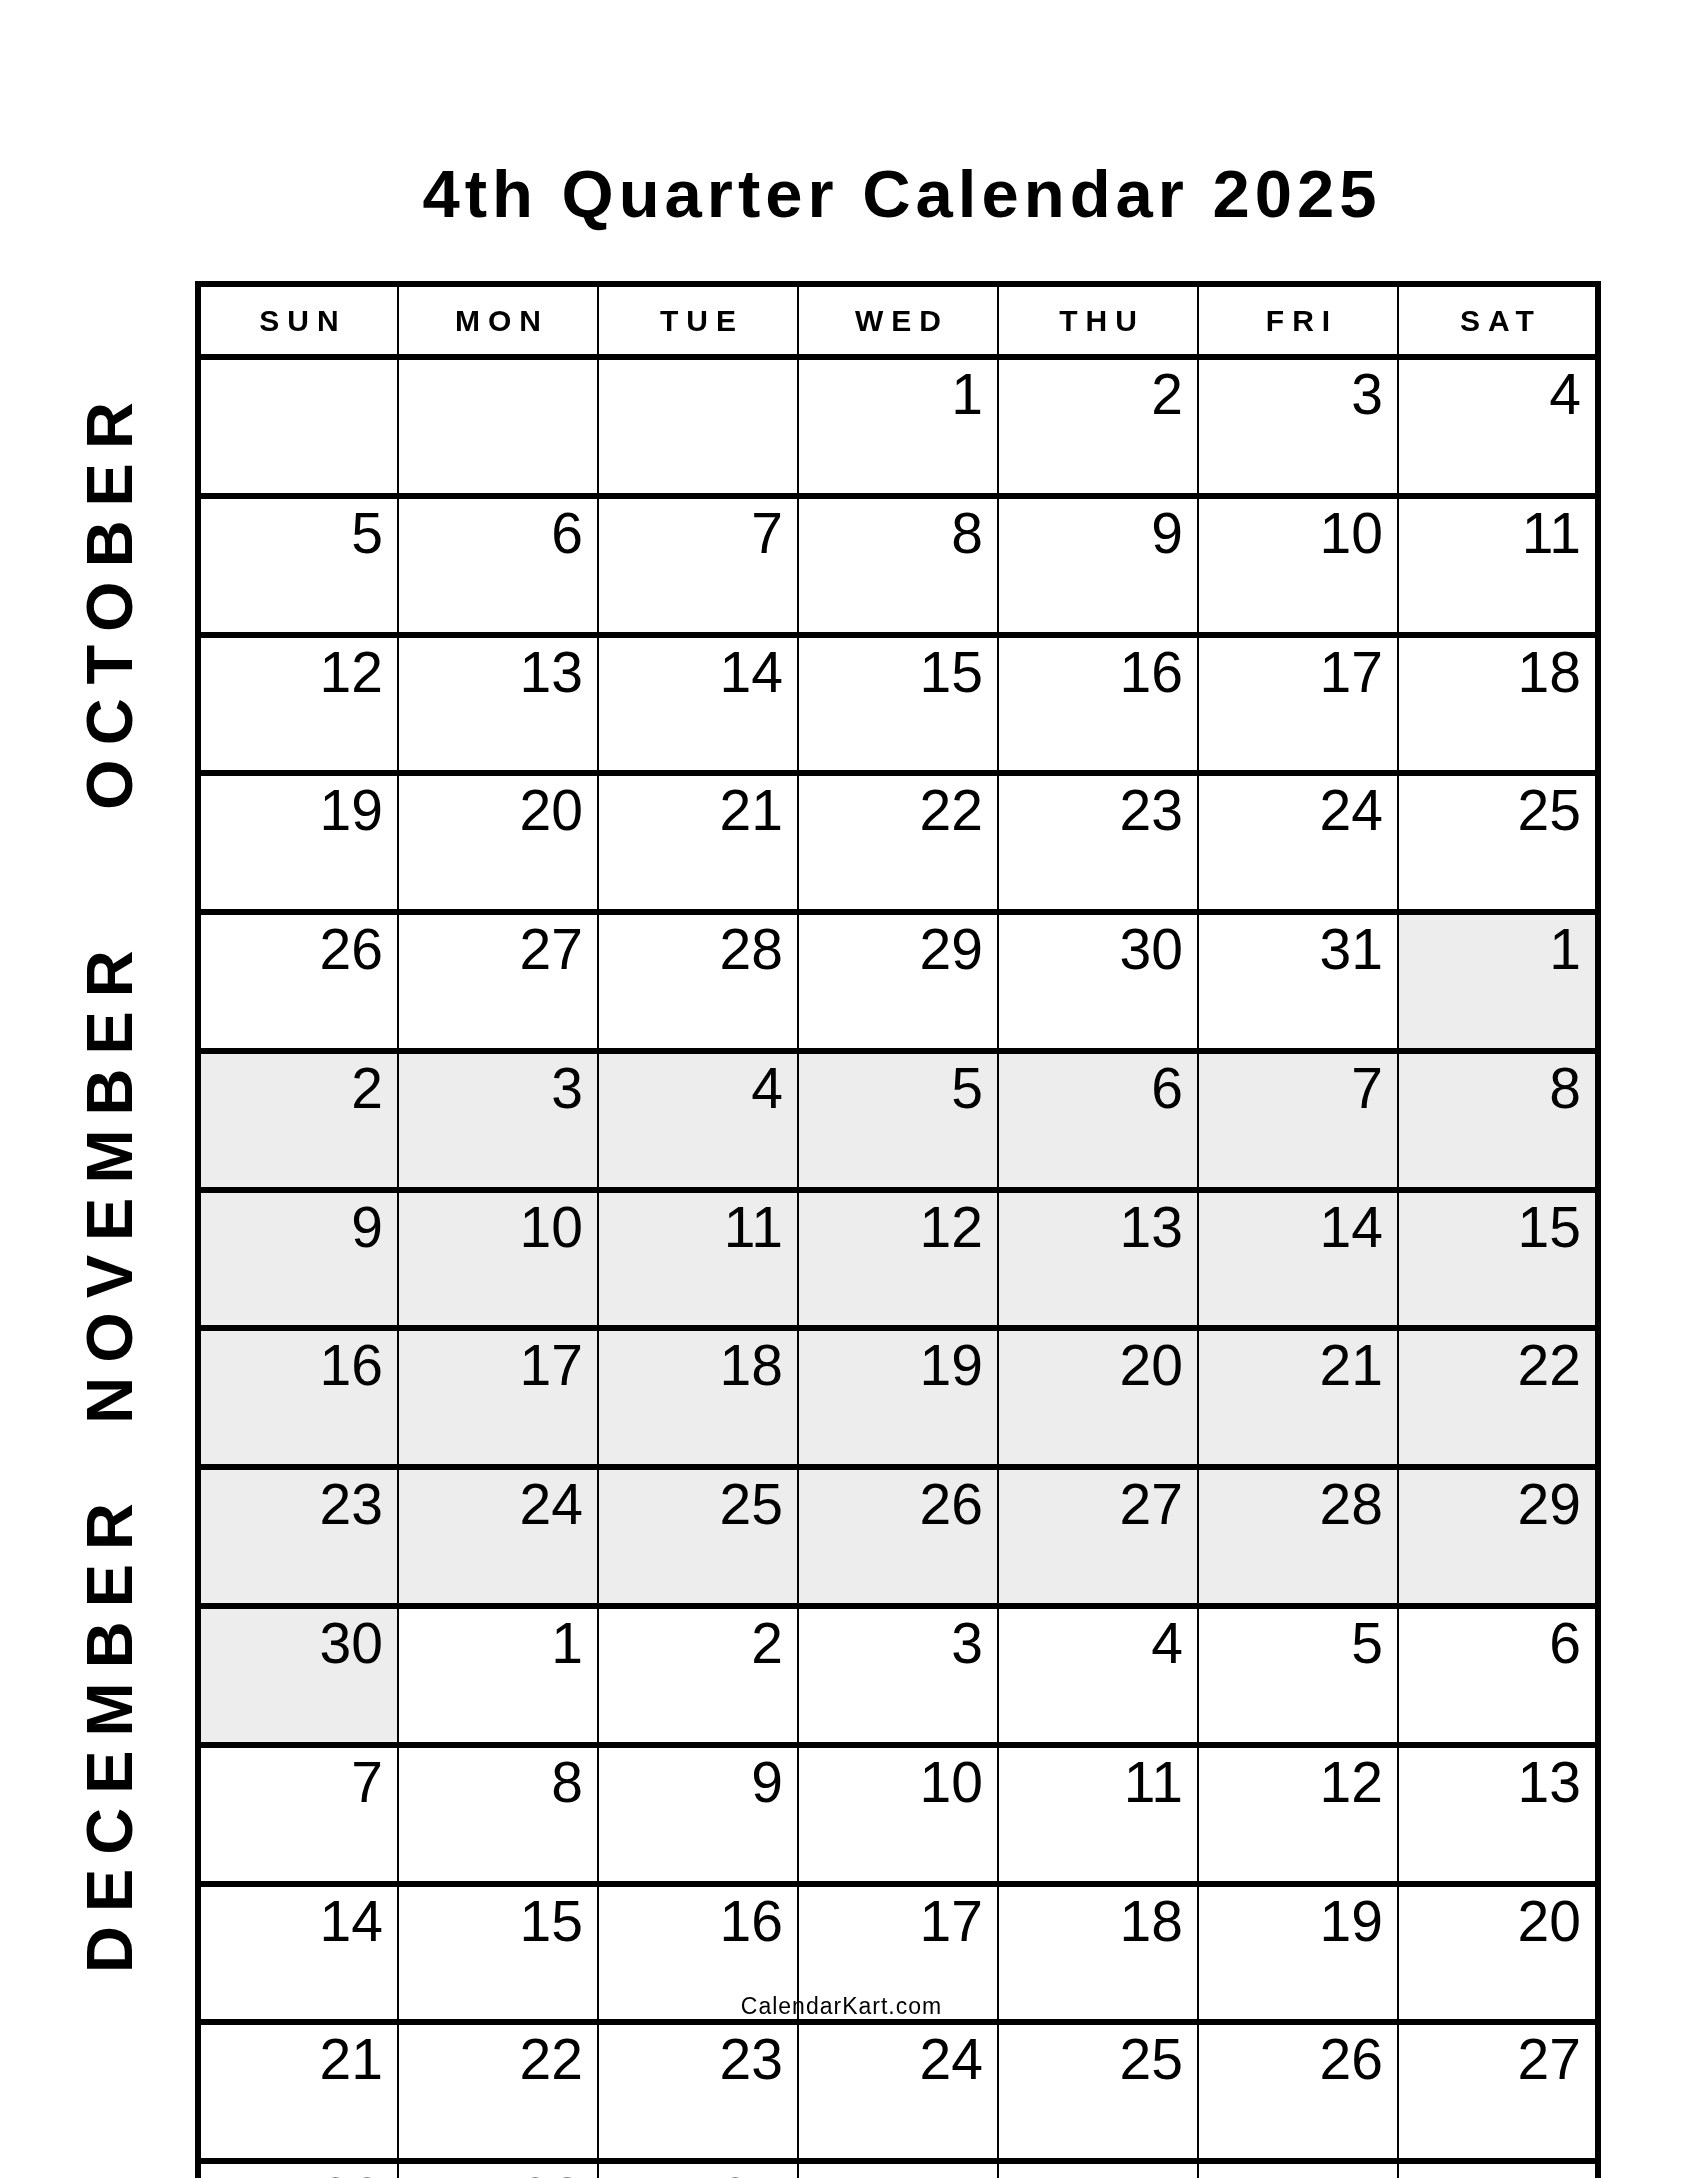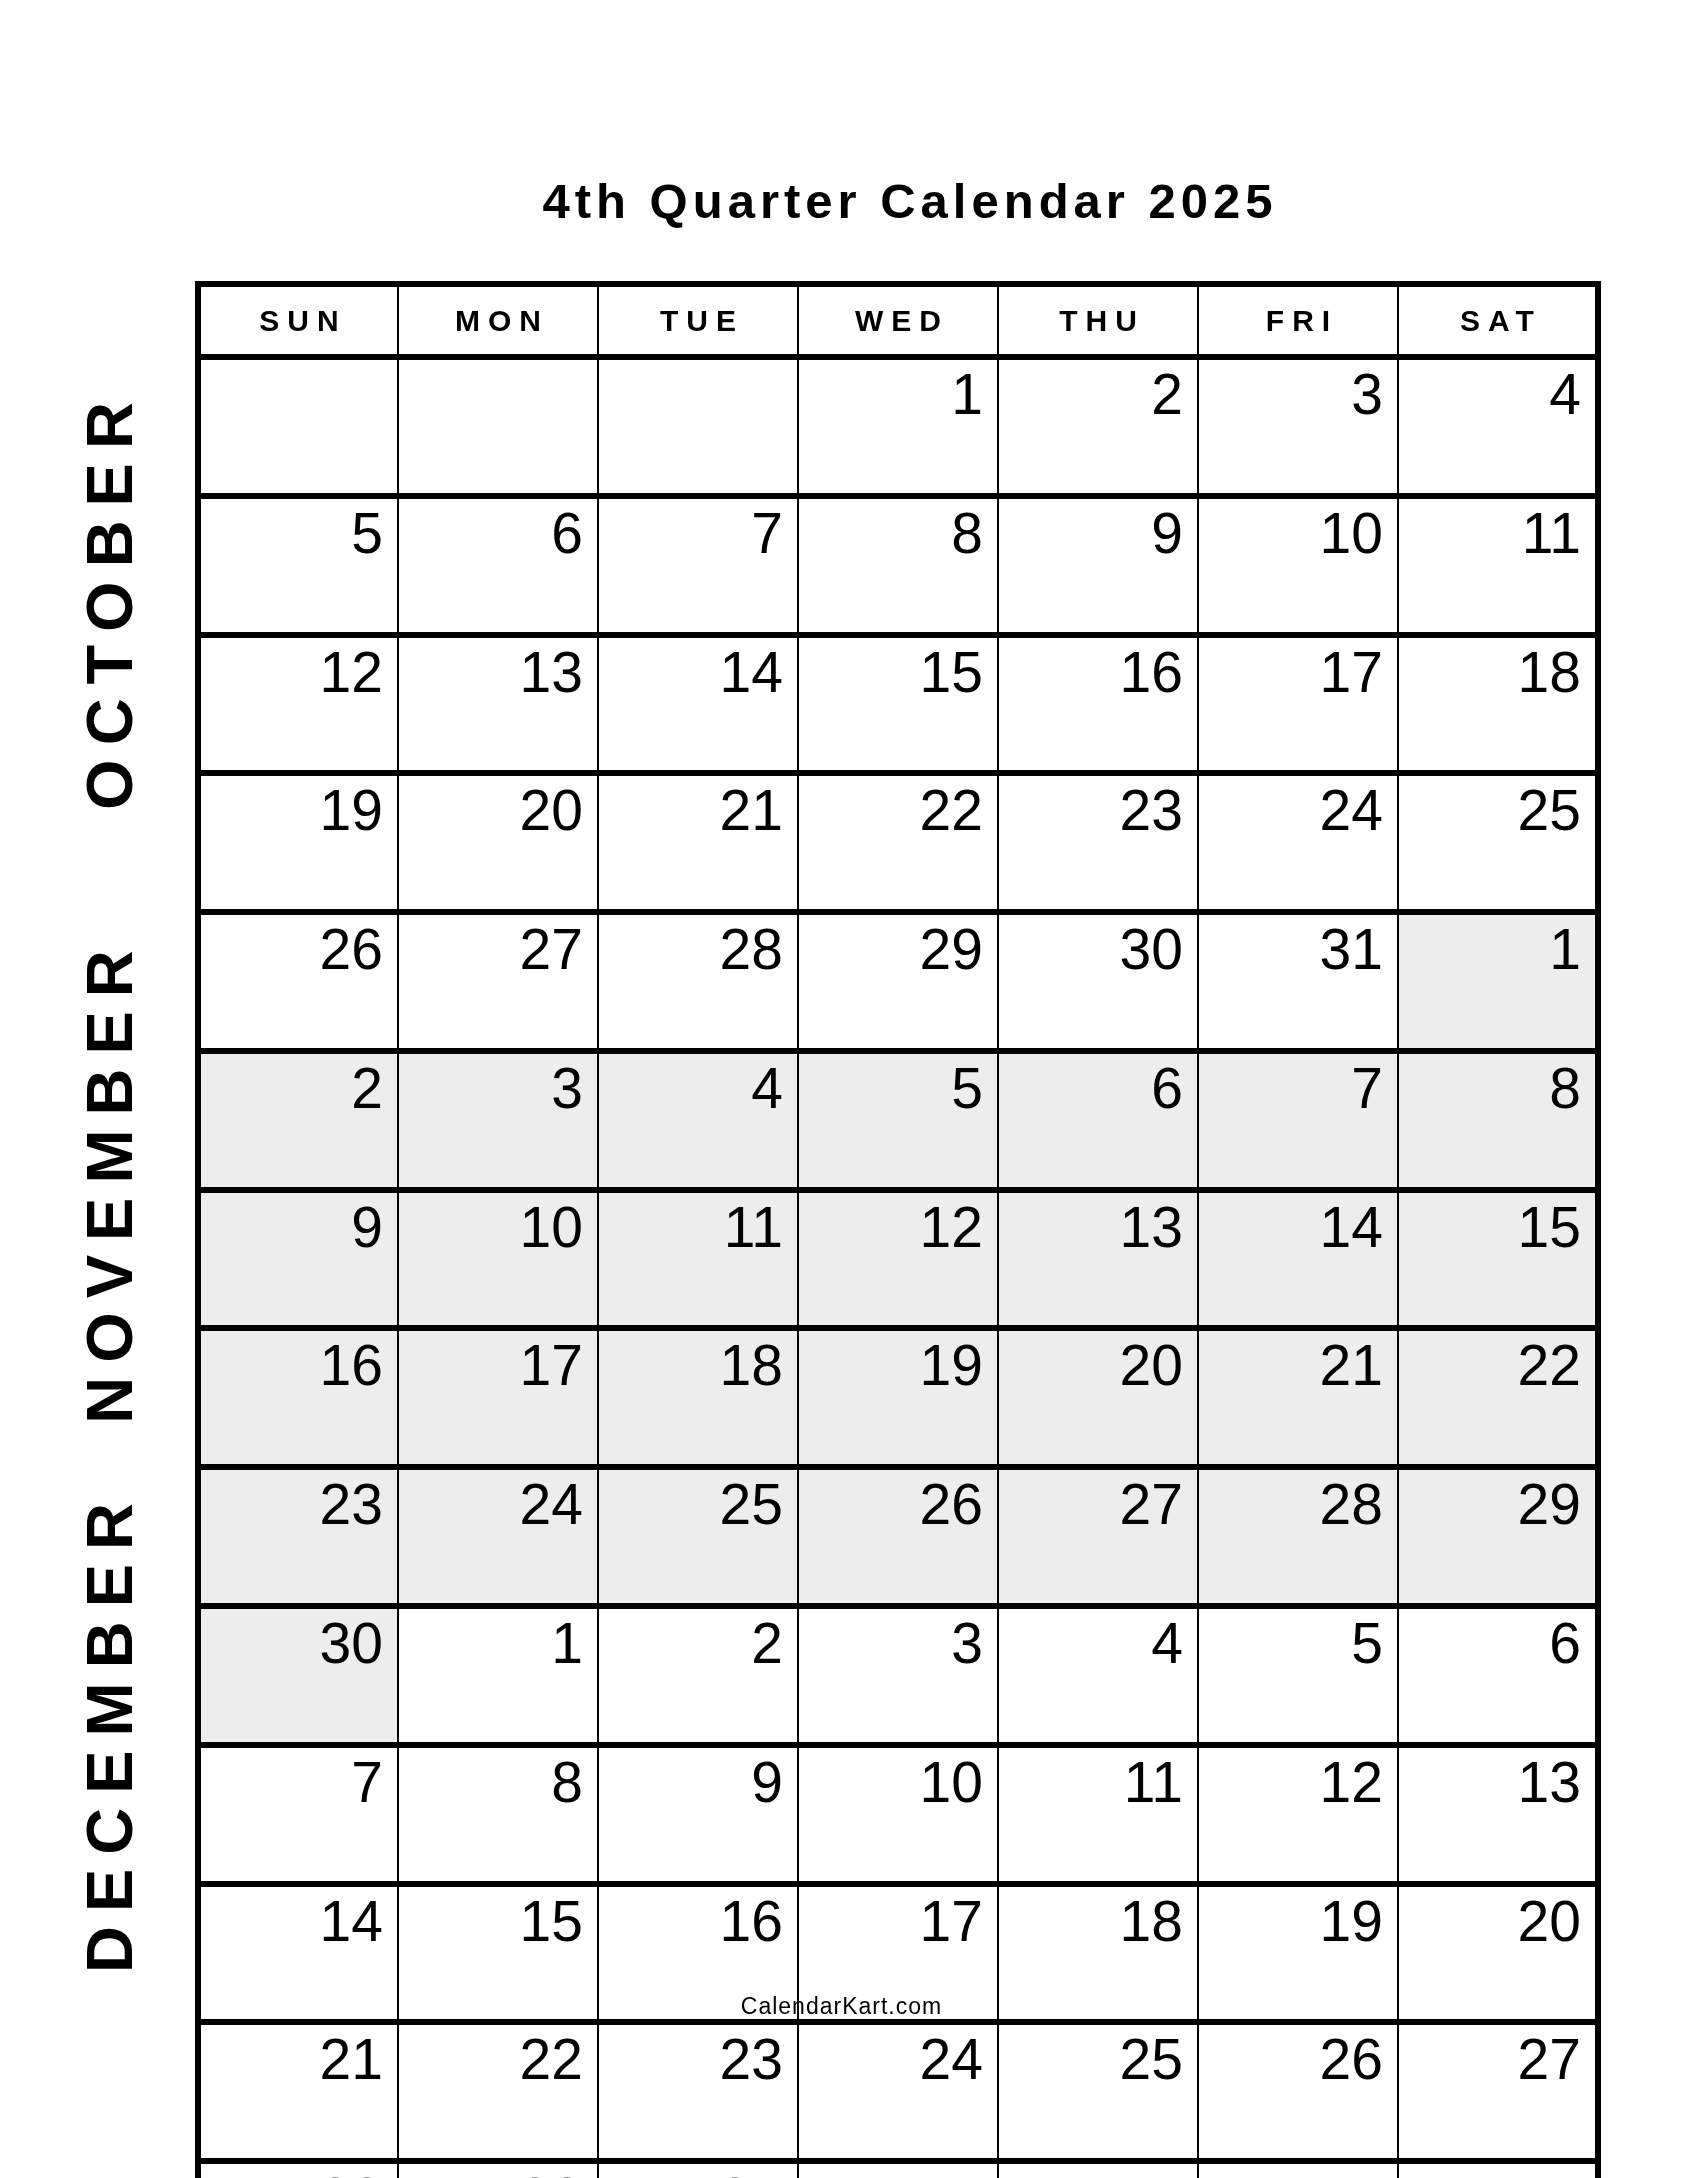--- a/index.html
+++ b/index.html
@@ -13,23 +13,23 @@
     position: relative;
     font-family: "Liberation Sans", sans-serif;
     color: #000000;
     overflow: hidden;
   }
   .page-title {
     position: absolute;
     left: 195px;
     width: 1406px;
     top: 150px;
-    margin: 12px;
+    margin: 4px;
     text-align: center;
-    font-size: 49px;
+    font-size: 67px;
     font-weight: bold;
     letter-spacing: 5px;
     line-height: 79px;
     white-space: nowrap;
   }
   .month-label {
     position: absolute;
     left: 109px;
     transform: translate(-50%, -50%) rotate(-90deg);
     font-size: 65px;

